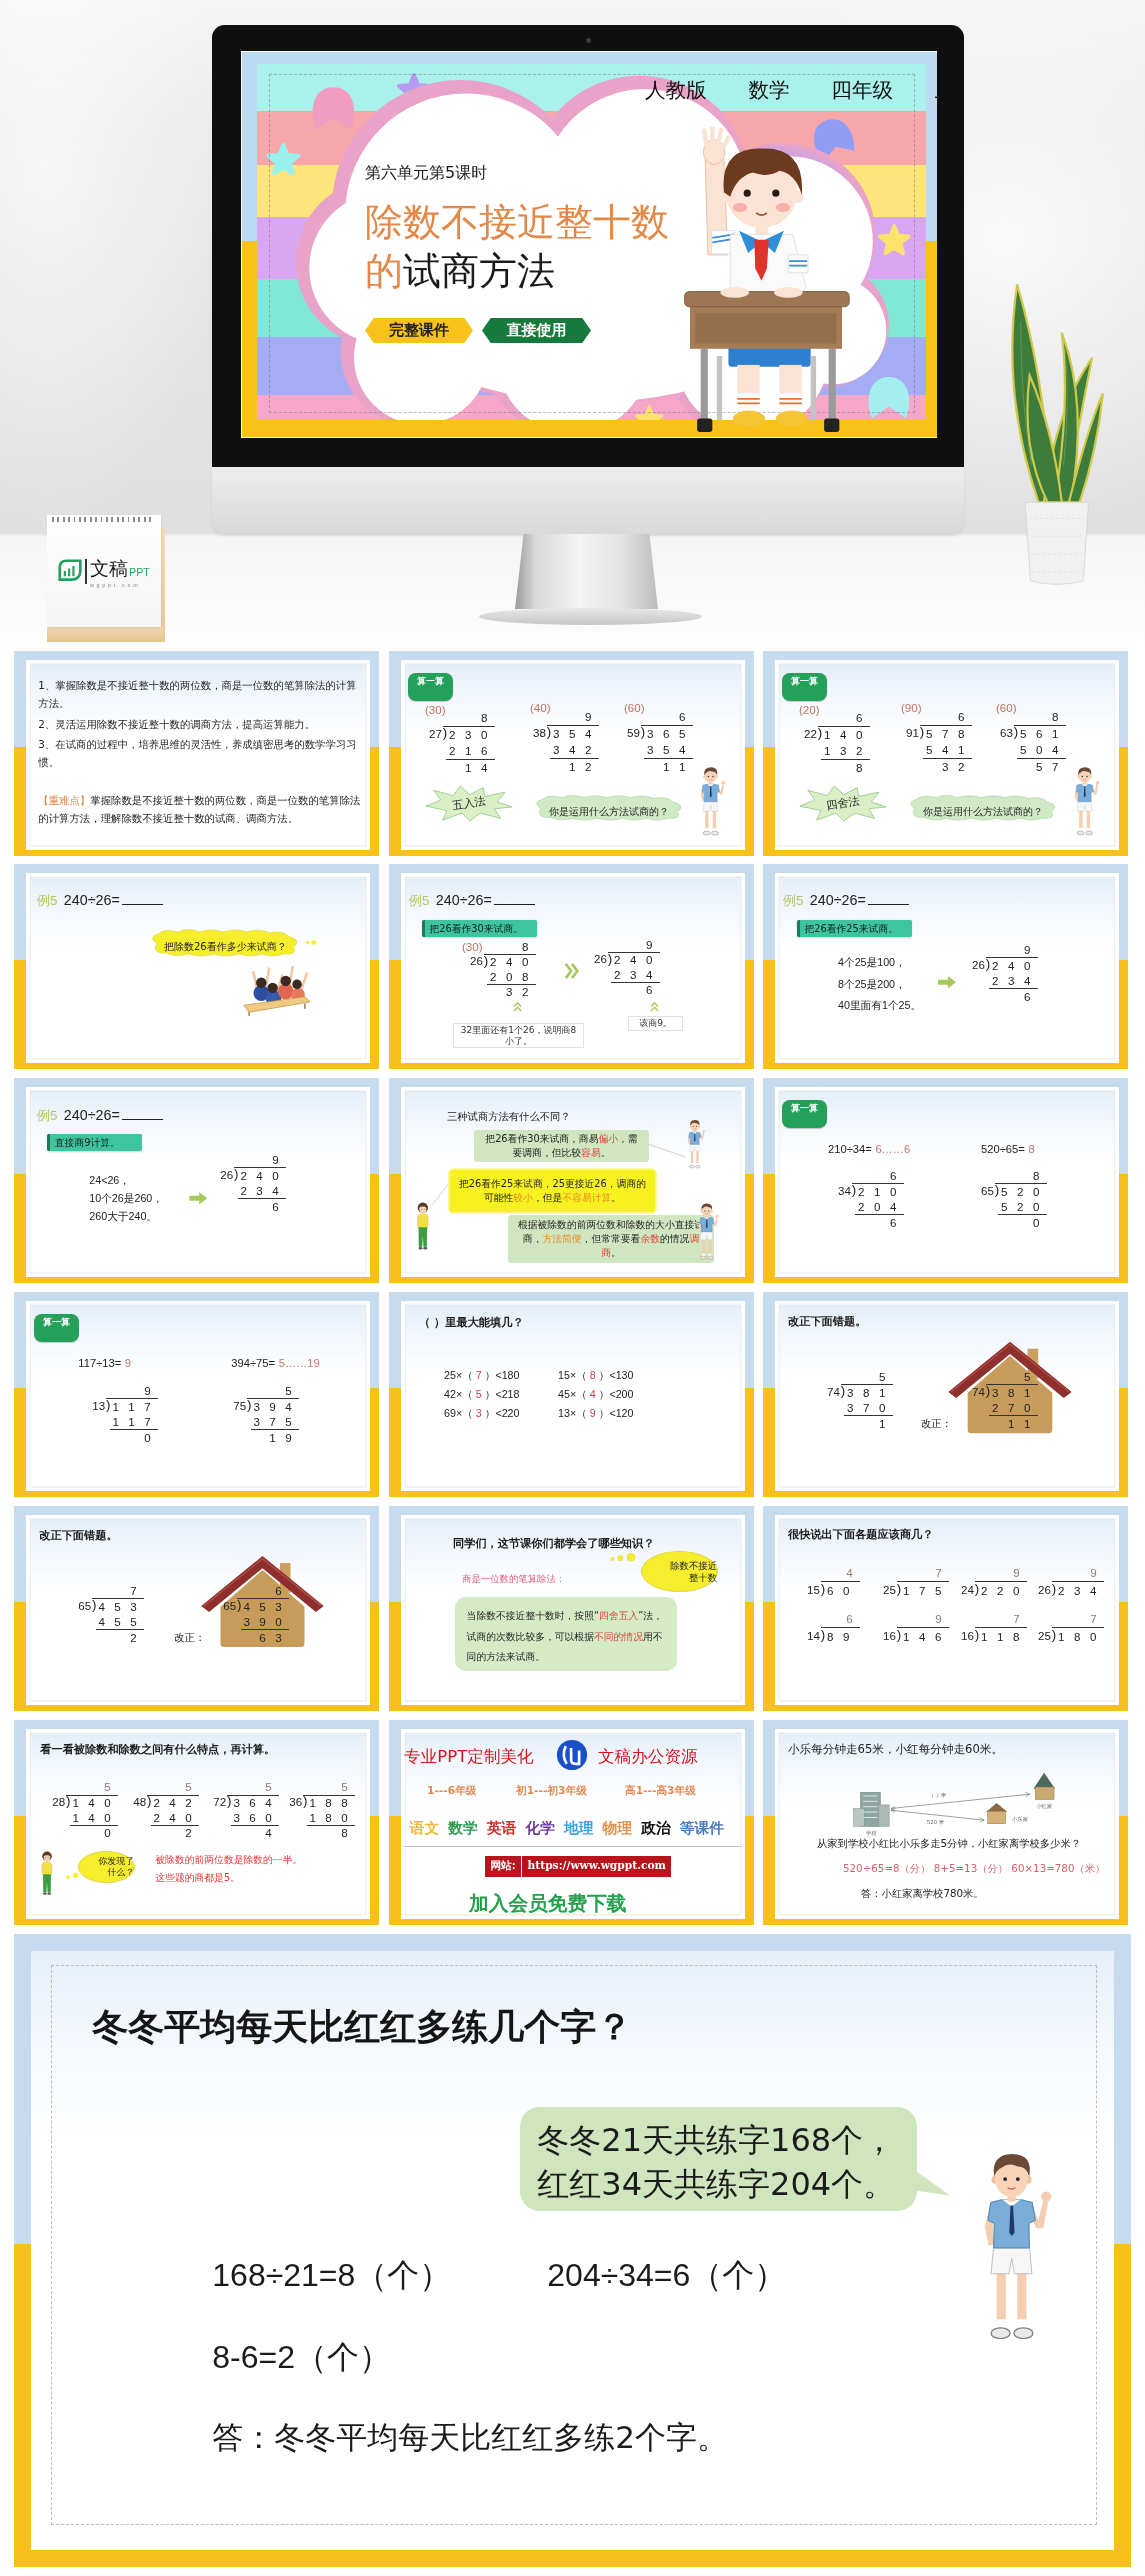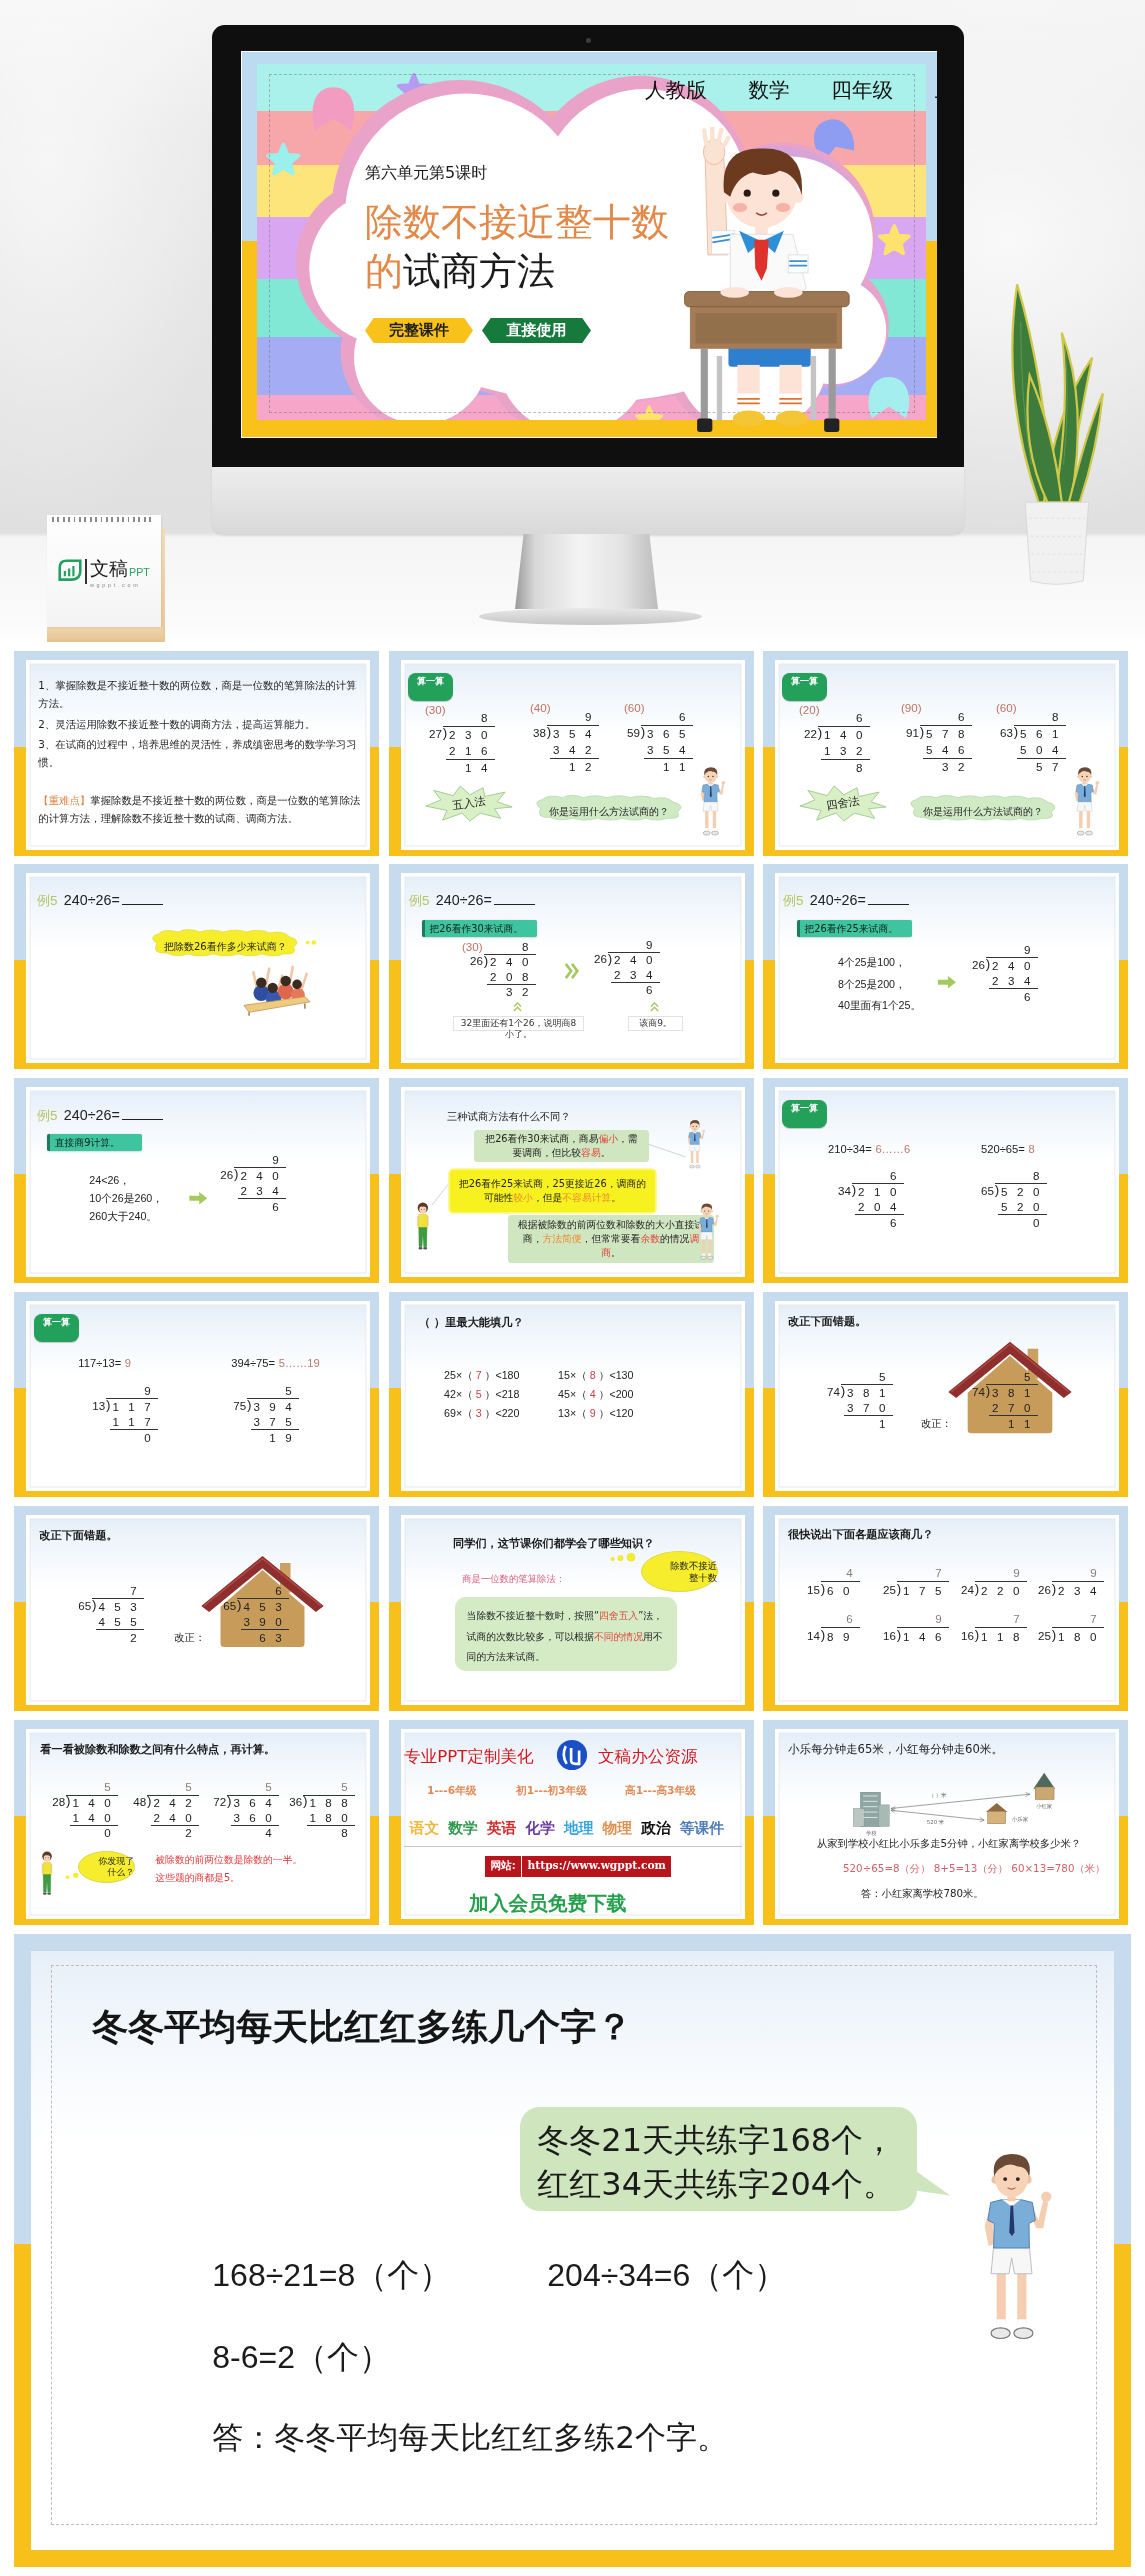--- a/index.html
+++ b/index.html
@@ -394,21 +394,21 @@
     <span class="dv">22</span>
     <span class="dd">1 4 0</span>
     <span class="p">1 3 2</span>
     <span class="r">8</span>
   </div>
   <div class="est" style="left:138px;top:50px">(90)</div>
   <div class="ld" style="left:143px;top:58px;line-height:16px">
     <span class="q">6</span>
     <span class="dv">91</span>
     <span class="dd">5 7 8</span>
-    <span class="p">5 4 6</span>
+    <span class="p">5 4 1</span>
     <span class="r">3 2</span>
   </div>
   <div class="est" style="left:233px;top:50px">(60)</div>
   <div class="ld" style="left:237px;top:58px;line-height:16px">
     <span class="q">8</span>
     <span class="dv">63</span>
     <span class="dd">5 6 1</span>
     <span class="p">5 0 4</span>
     <span class="r">5 7</span>
   </div>
@@ -468,21 +468,21 @@
     <span class="dd">2 4 0</span>
     <span class="p">2 3 4</span>
     <span class="r">6</span>
   </div>
   <svg style="left:124px;top:138px" width="9" height="9.8" viewBox="0 0 10 11">
       <path d="M1,5 L5,1 L9,5 M1,10 L5,6 L9,10" stroke="#a6c95e" stroke-width="1.6" fill="none"></path>
     </svg>
   <svg style="left:261px;top:138px" width="9" height="9.8" viewBox="0 0 10 11">
       <path d="M1,5 L5,1 L9,5 M1,10 L5,6 L9,10" stroke="#a6c95e" stroke-width="1.6" fill="none"></path>
     </svg>
-  <div class="note" style="left:64px;top:152px;width:131px;height:15px">32里面还有1个26，说明商8小了。</div>
+  <div class="note" style="left:64px;top:159px;width:131px;height:25px">32里面还有1个26，说明商8小了。</div>
   <div class="note" style="left:239px;top:152px;width:55px;height:15px">该商9。</div>
 </section>
 
 <section class="panel" style="left:763px;top:864px">
   <div class="pin"></div>
   <div class="exrow" style="left:19.7px;top:28px"><span class="exlabel">例5</span><span>240÷26=</span><span class="blank"></span></div>
   <div class="tag" style="left:34px;top:56px;width:115px">把26看作25来试商。</div>
   <div class="reason" style="left:75px;top:88px;line-height:21.5px">
     <div>4个25是100，</div>
     <div>8个25是200，</div>

